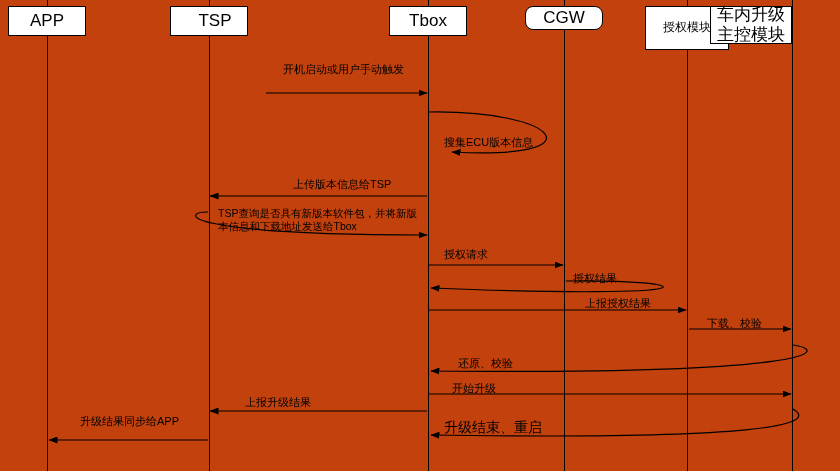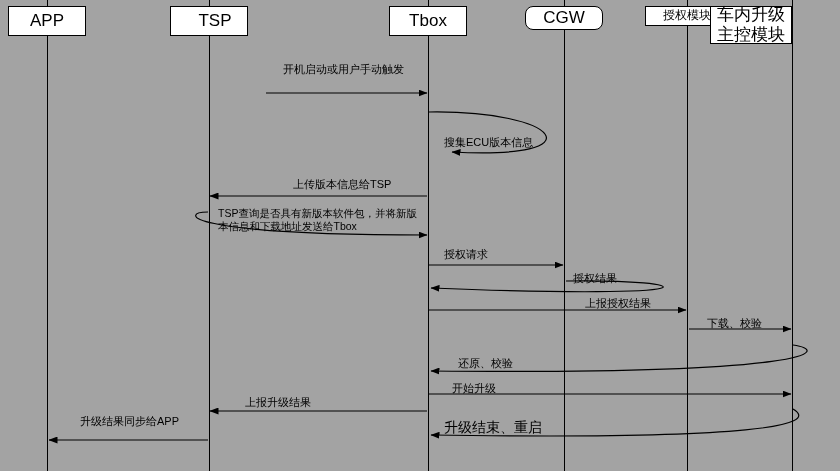--- a/index.html
+++ b/index.html
@@ -4,21 +4,21 @@
 <style>
   html, body {
     margin: 0;
     padding: 0;
     background: #ffffff;
   }
   #canvas {
     position: relative;
     width: 840px;
     height: 471px;
-    background: #a3a3a3;
+    background: #c2410c;
     font-family: "Liberation Sans", sans-serif;
     overflow: hidden;
   }
   .actor-box {
     position: absolute;
     box-sizing: border-box;
     border: 1px solid #000000;
     background: #ffffff;
     display: flex;
     align-items: center;
@@ -74,21 +74,21 @@
   </div>
   <div class="actor-box" style="left:170px; top:6px; width:78px; height:30px; font-size:17px;padding-left:12px;">
     <span class="actor-label">TSP</span>
   </div>
   <div class="actor-box" style="left:389px; top:6px; width:78px; height:30px; font-size:17px;">
     <span class="actor-label">Tbox</span>
   </div>
   <div class="actor-box" style="left:525px; top:6px; width:78px; height:24px; font-size:17px;border-radius:8px;">
     <span class="actor-label">CGW</span>
   </div>
-  <div class="actor-box" style="left:645px; top:6px; width:84px; height:20px; font-size:12px;">
+  <div class="actor-box" style="left:645px; top:6px; width:84px; height:44px; font-size:12px;">
     <span class="actor-label">授权模块</span>
   </div>
   <div class="actor-box" style="left:710px; top:6px; width:82px; height:38px; font-size:17px;">
     <span class="actor-label">车内升级主控模块</span>
   </div>
 
   <svg class="overlay" viewBox="0 0 840 471">
     <defs>
       <marker id="arrowhead" markerWidth="9" markerHeight="7" refX="8.5" refY="3.5" orient="auto" markerUnits="userSpaceOnUse">
         <path d="M0,0 L9,3.5 L0,7 Z" fill="#000000"></path>

